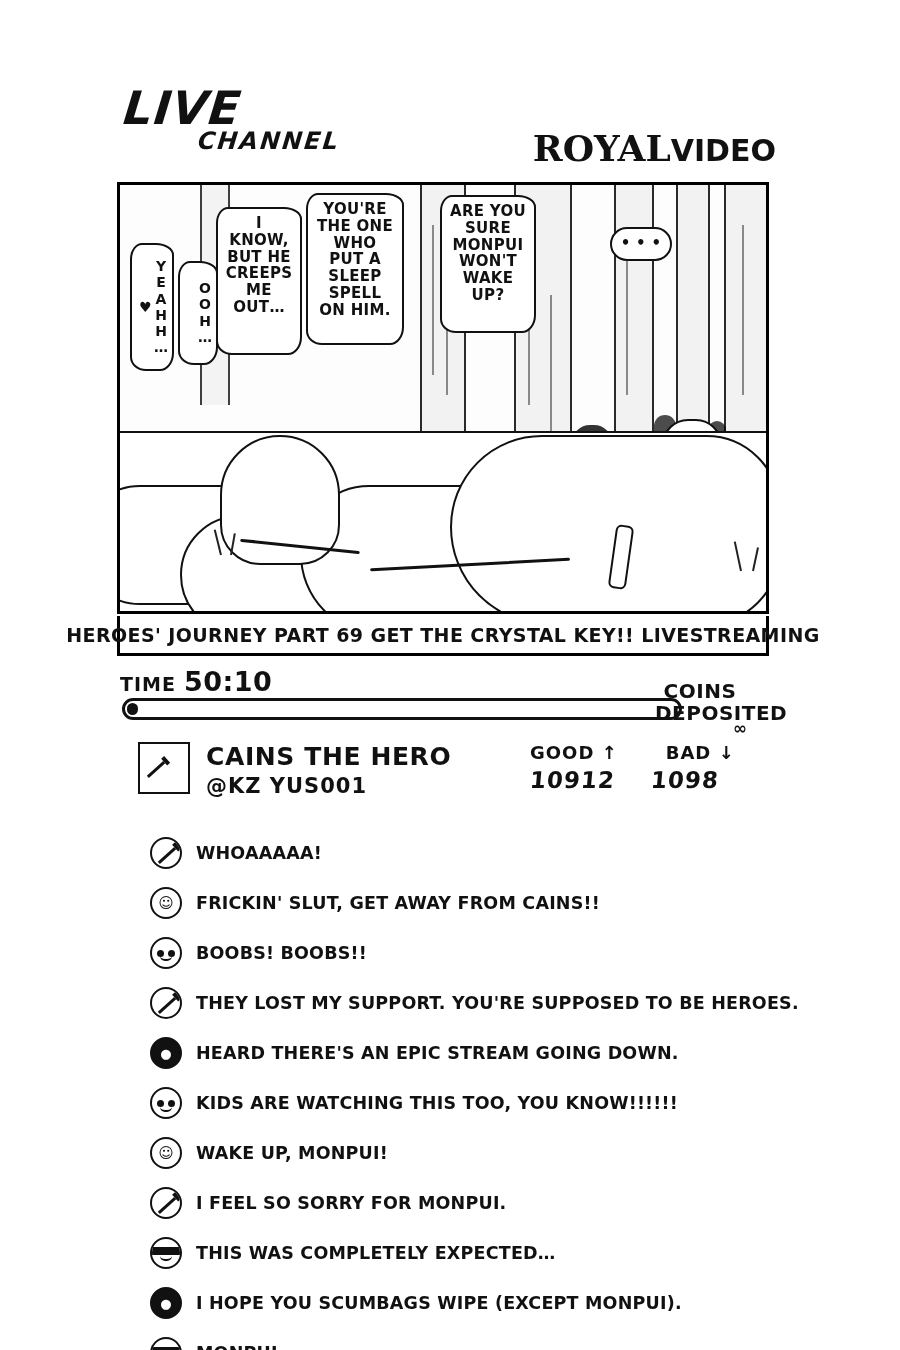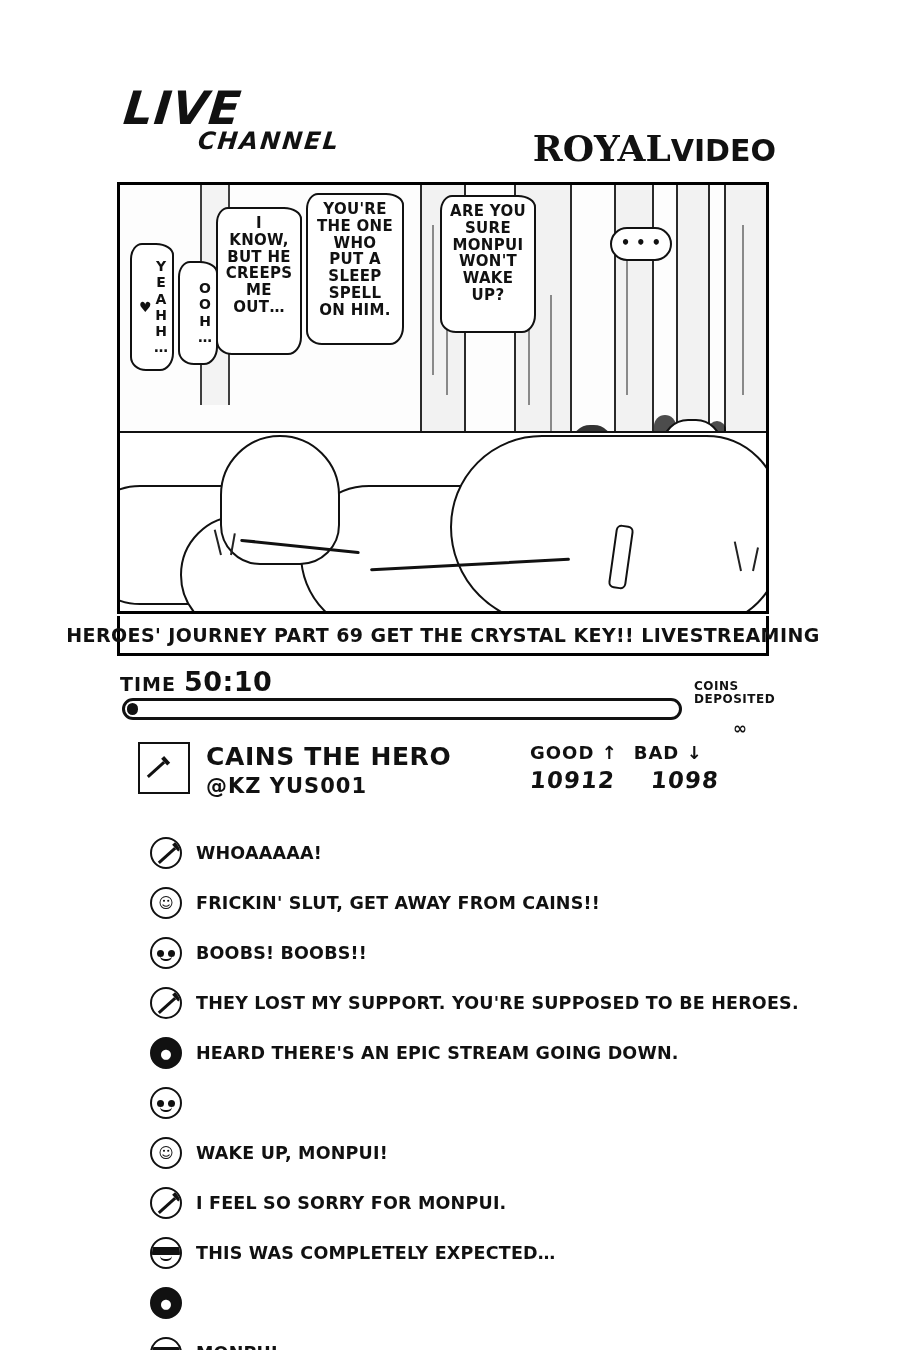--- a/index.html
+++ b/index.html
@@ -184,28 +184,28 @@
   }
   .progress-fill {
     position: absolute;
     left: 2px; top: 2px; bottom: 2px;
     width: 2%;
     background: #111;
     border-radius: 10px;
   }
   .coins-label {
     position: absolute;
-    left: 694px; top: 680px;
+    left: 655px; top: 680px;
     width: 90px;
     font-family: "DejaVu Sans", sans-serif;
     font-weight: bold;
-    font-size: 12px;
+    font-size: 20px;
     line-height: 1.12;
     letter-spacing: .5px;
-    text-align: left;
+    text-align: center;
   }
   .coins-glyph {
     position: absolute;
     left: 733px; top: 718px;
     font-size: 17px;
     font-weight: bold;
     font-family: "DejaVu Sans", sans-serif;
   }
 
   
@@ -232,21 +232,21 @@
     font-size: 21px;
     letter-spacing: 1px;
   }
   .rating {
     position: absolute;
     left: 530px; top: 742px;
     width: 240px;
   }
   .rating-heads {
     display: flex;
-    gap: 16px;
+    gap: 48px;
     font-family: "DejaVu Sans", sans-serif;
     font-weight: bold;
     font-size: 18px;
     letter-spacing: 1px;
   }
   .rating-vals {
     display: flex;
     gap: 36px;
     margin-top: 4px;
     font-family: "DejaVu Sans", sans-serif;
@@ -489,20 +489,21 @@
     </div>
 
     <div class="comment">
       <div class="c-avatar">
           <div class="av-eyes">
             <i></i>
             <i></i>
           </div>
           <div class="av-mouth" style="bottom:5px;"></div>
         </div>
+      <div class="c-text">KIDS ARE WATCHING THIS TOO, YOU KNOW!!!!!!</div>
     </div>
 
     <div class="comment">
       <div class="c-avatar">
           <span style="font-weight:bold;">☺</span>
         </div>
       <div class="c-text">WAKE UP, MONPUI!</div>
     </div>
 
     <div class="comment">
@@ -517,20 +518,21 @@
           <div class="av-band"></div>
           <div class="av-mouth"></div>
         </div>
       <div class="c-text">THIS WAS COMPLETELY EXPECTED…</div>
     </div>
 
     <div class="comment">
       <div class="c-avatar dark">
           <span style="color:#fff;font-size:13px;">●</span>
         </div>
+      <div class="c-text">I HOPE YOU SCUMBAGS WIPE (EXCEPT MONPUI).</div>
     </div>
 
     <div class="comment">
       <div class="c-avatar">
           <div class="av-band"></div>
         </div>
       <div class="c-text">MONPUI…</div>
     </div>
 
   </div>

